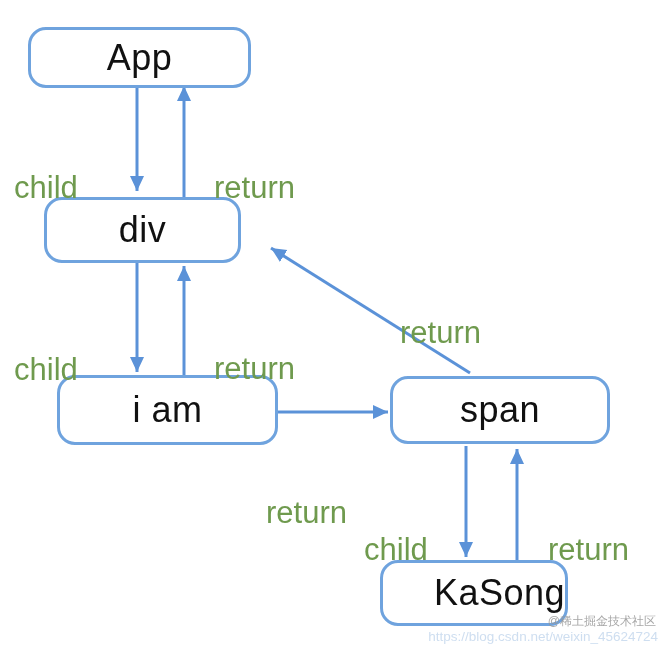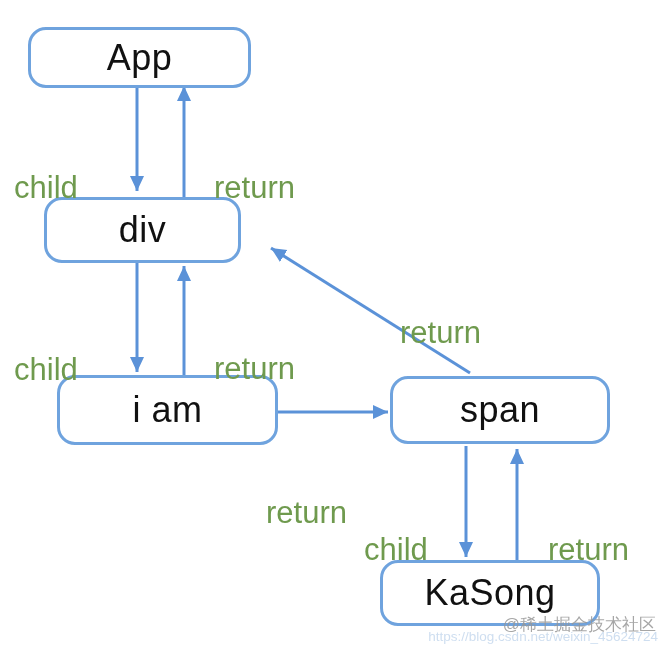--- a/index.html
+++ b/index.html
@@ -47,21 +47,21 @@
     font-size: 31px;
     color: var(--edge-label);
     white-space: nowrap;
     line-height: 1.1;
     margin-top: 47px;
   }
   .watermark-community {
     position: absolute;
     top: 613px;
     right: 6px;
-    font-size: 17px;
+    font-size: 12px;
     color: rgba(150,150,150,0.85);
     white-space: nowrap;
   }
   .watermark-url {
     position: absolute;
     top: 629px;
     right: 4px;
     font-size: 13.5px;
     color: rgba(165,195,228,0.55);
     white-space: nowrap;
@@ -97,21 +97,21 @@
   </div>
 
   <div class="node" style="left:45px; top:375px; width:221px; height:70px;margin-left:12px;">
     <span class="node-label">i am</span>
   </div>
 
   <div class="node" style="left:390px; top:376px; width:220px; height:68px;">
     <span class="node-label">span</span>
   </div>
 
-  <div class="node" style="left:380px; top:560px; width:220px; height:66px;">
+  <div class="node" style="left:380px; top:560px; width:188px; height:66px;justify-content:flex-end;">
     <span class="node-label">KaSong</span>
   </div>
 
   <span class="edge-label" style="left:14px;  top:124px;">child</span>
   <span class="edge-label" style="left:214px; top:124px;">return</span>
   <span class="edge-label" style="left:14px;  top:306px;">child</span>
   <span class="edge-label" style="left:214px; top:305px;">return</span>
   <span class="edge-label" style="left:400px; top:269px;">return</span>
   <span class="edge-label" style="left:266px; top:449px;">return</span>
   <span class="edge-label" style="left:364px; top:486px;">child</span>

